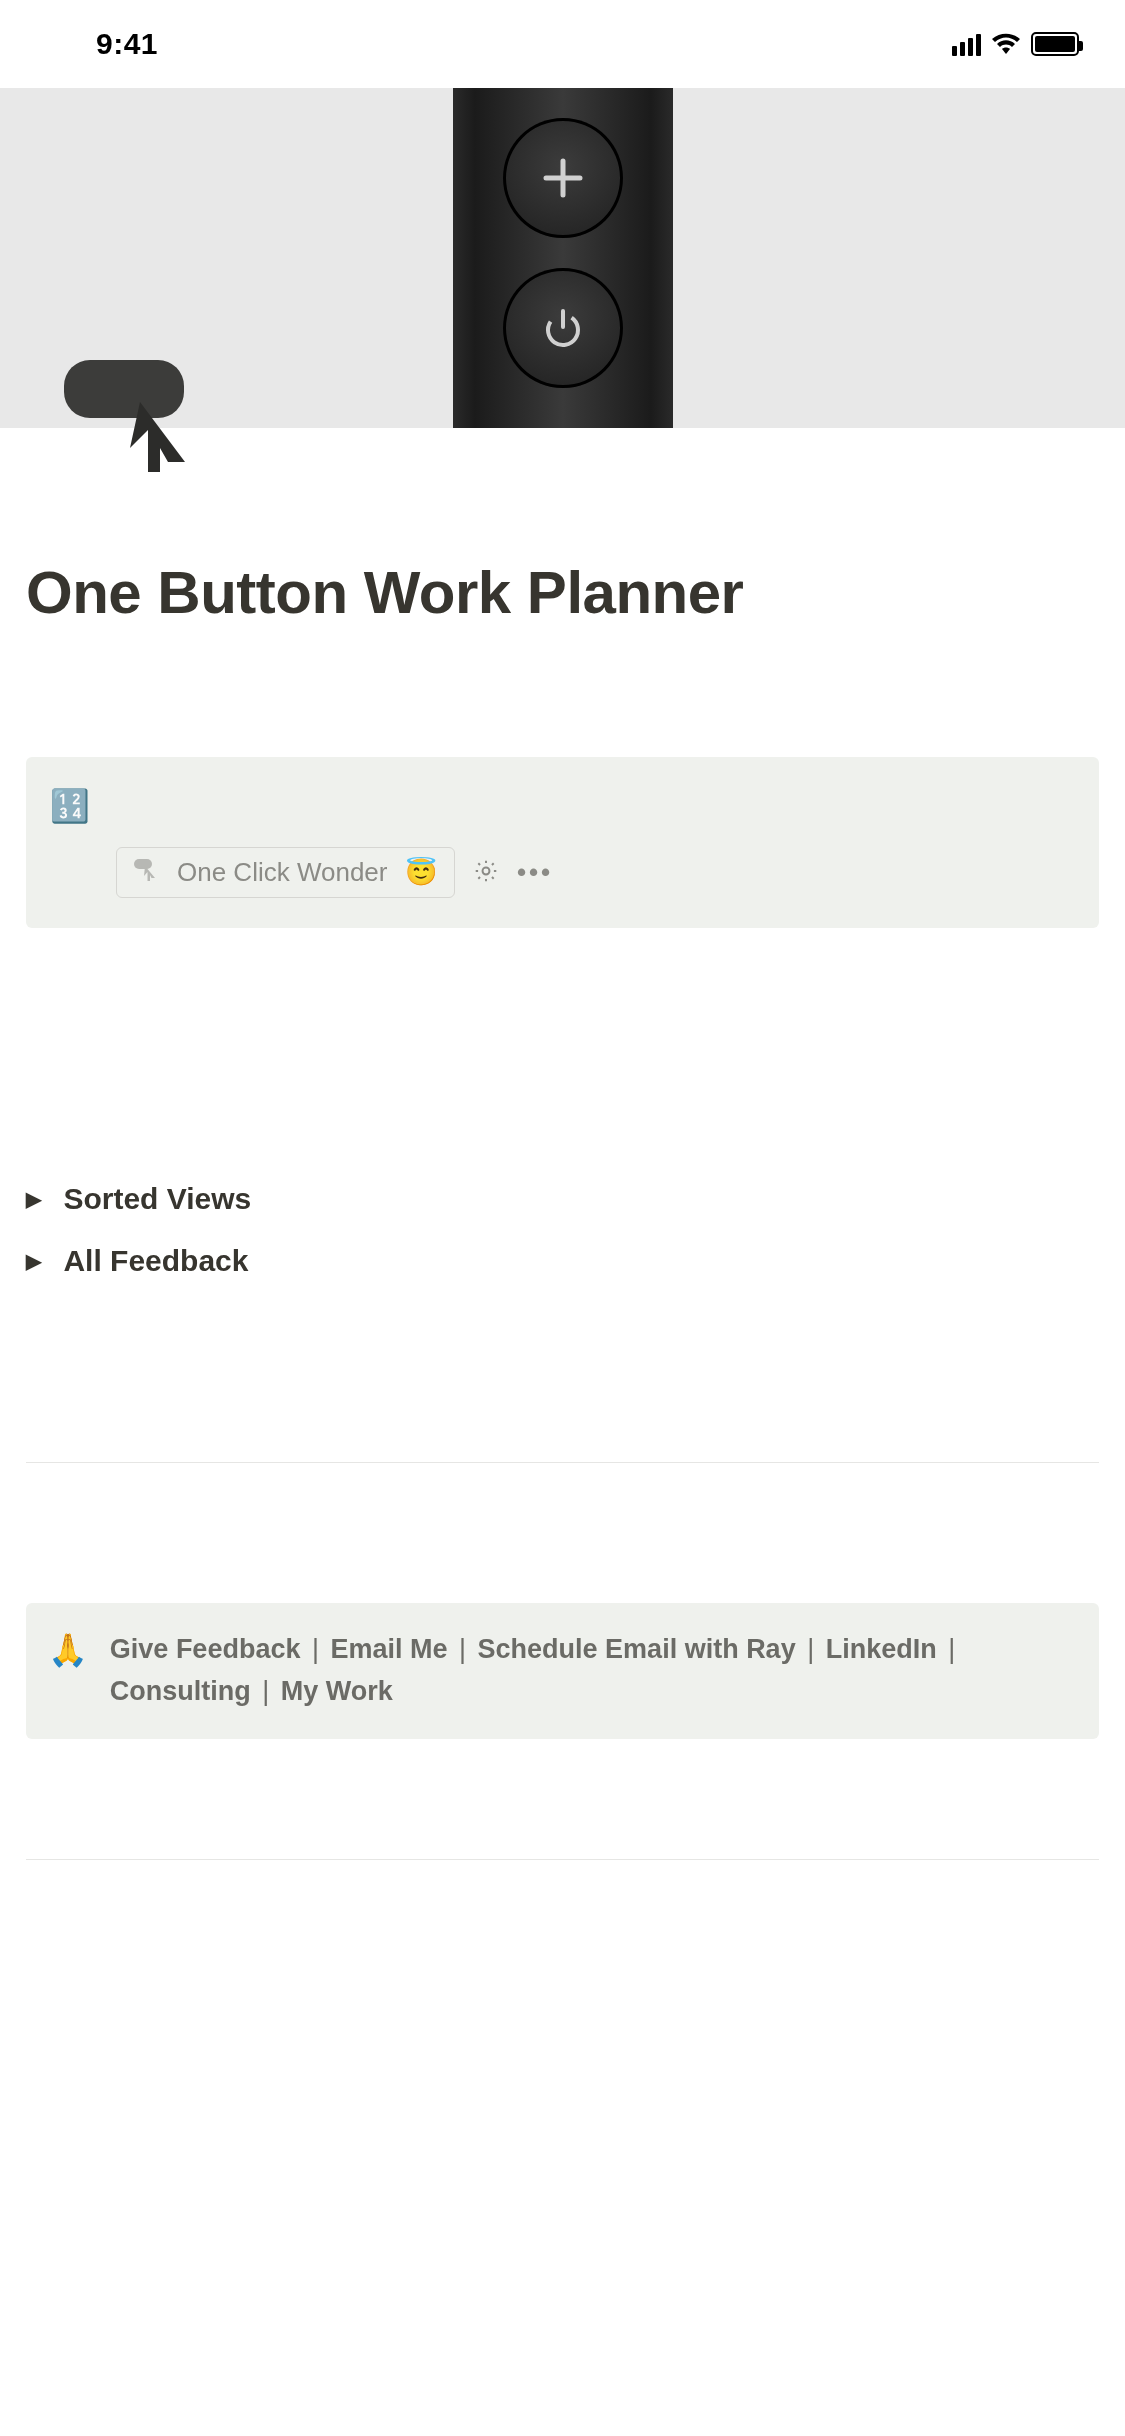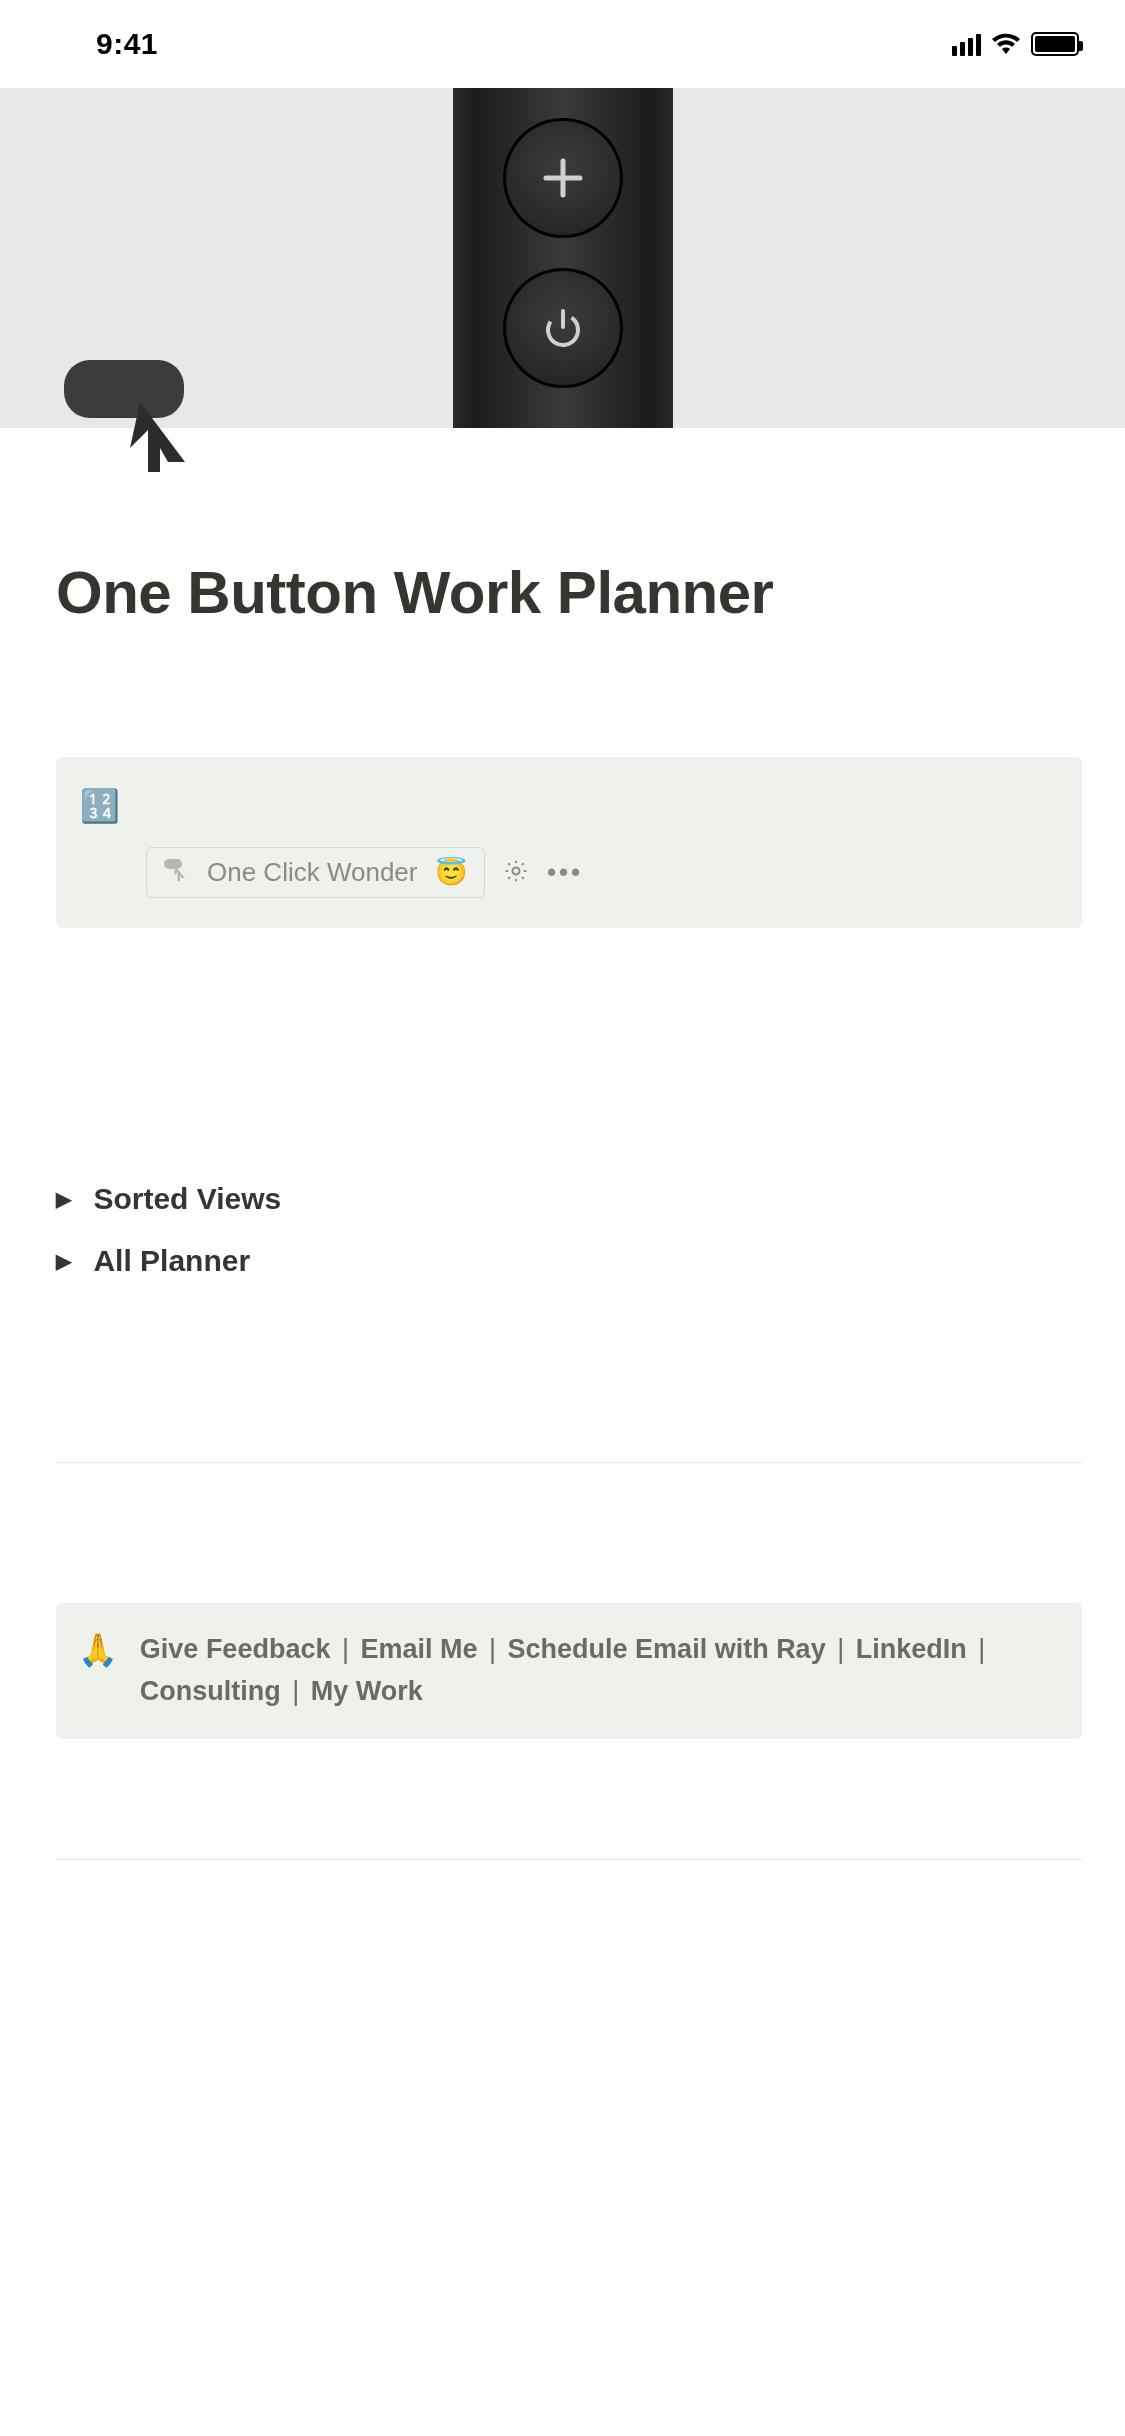--- a/index.html
+++ b/index.html
@@ -116,22 +116,21 @@
       width: 130px;
       height: 130px;
       display: flex;
       align-items: center;
       justify-content: center;
     }
     .page-icon svg { display:block; }
     
     .page-head-wrap { position: relative; }
     .content {
-      padding: 0 43px;
-      margin-left: 13px;
+      padding: 0 26px;
     }
     .page-title {
       margin-top: 130px;
       font-size: 60px;
       font-weight: 700;
       letter-spacing: -0.5px;
       color: #37352f;
     }
     
     .callout {
@@ -292,21 +291,21 @@
     </div>
   </div>
 
   <div class="toggles">
     <div class="toggle-item">
       <span class="tri">▶</span>
       <span>Sorted Views</span>
     </div>
     <div class="toggle-item">
       <span class="tri">▶</span>
-      <span>All Planner</span>
+      <span>All Feedback</span>
     </div>
   </div>
 
   <hr class="divider d1">
 
   <div class="footer-callout">
     <span class="pray">🙏</span>
     <div class="footer-text">
       <a>Give Feedback</a><span class="sep"> | </span><a>Email Me</a><span class="sep"> | </span><a>Schedule Email with Ray</a><span class="sep"> | </span><a>LinkedIn</a><span class="sep"> | </span><a>Consulting</a><span class="sep"> | </span><a>My Work</a>
     </div>

